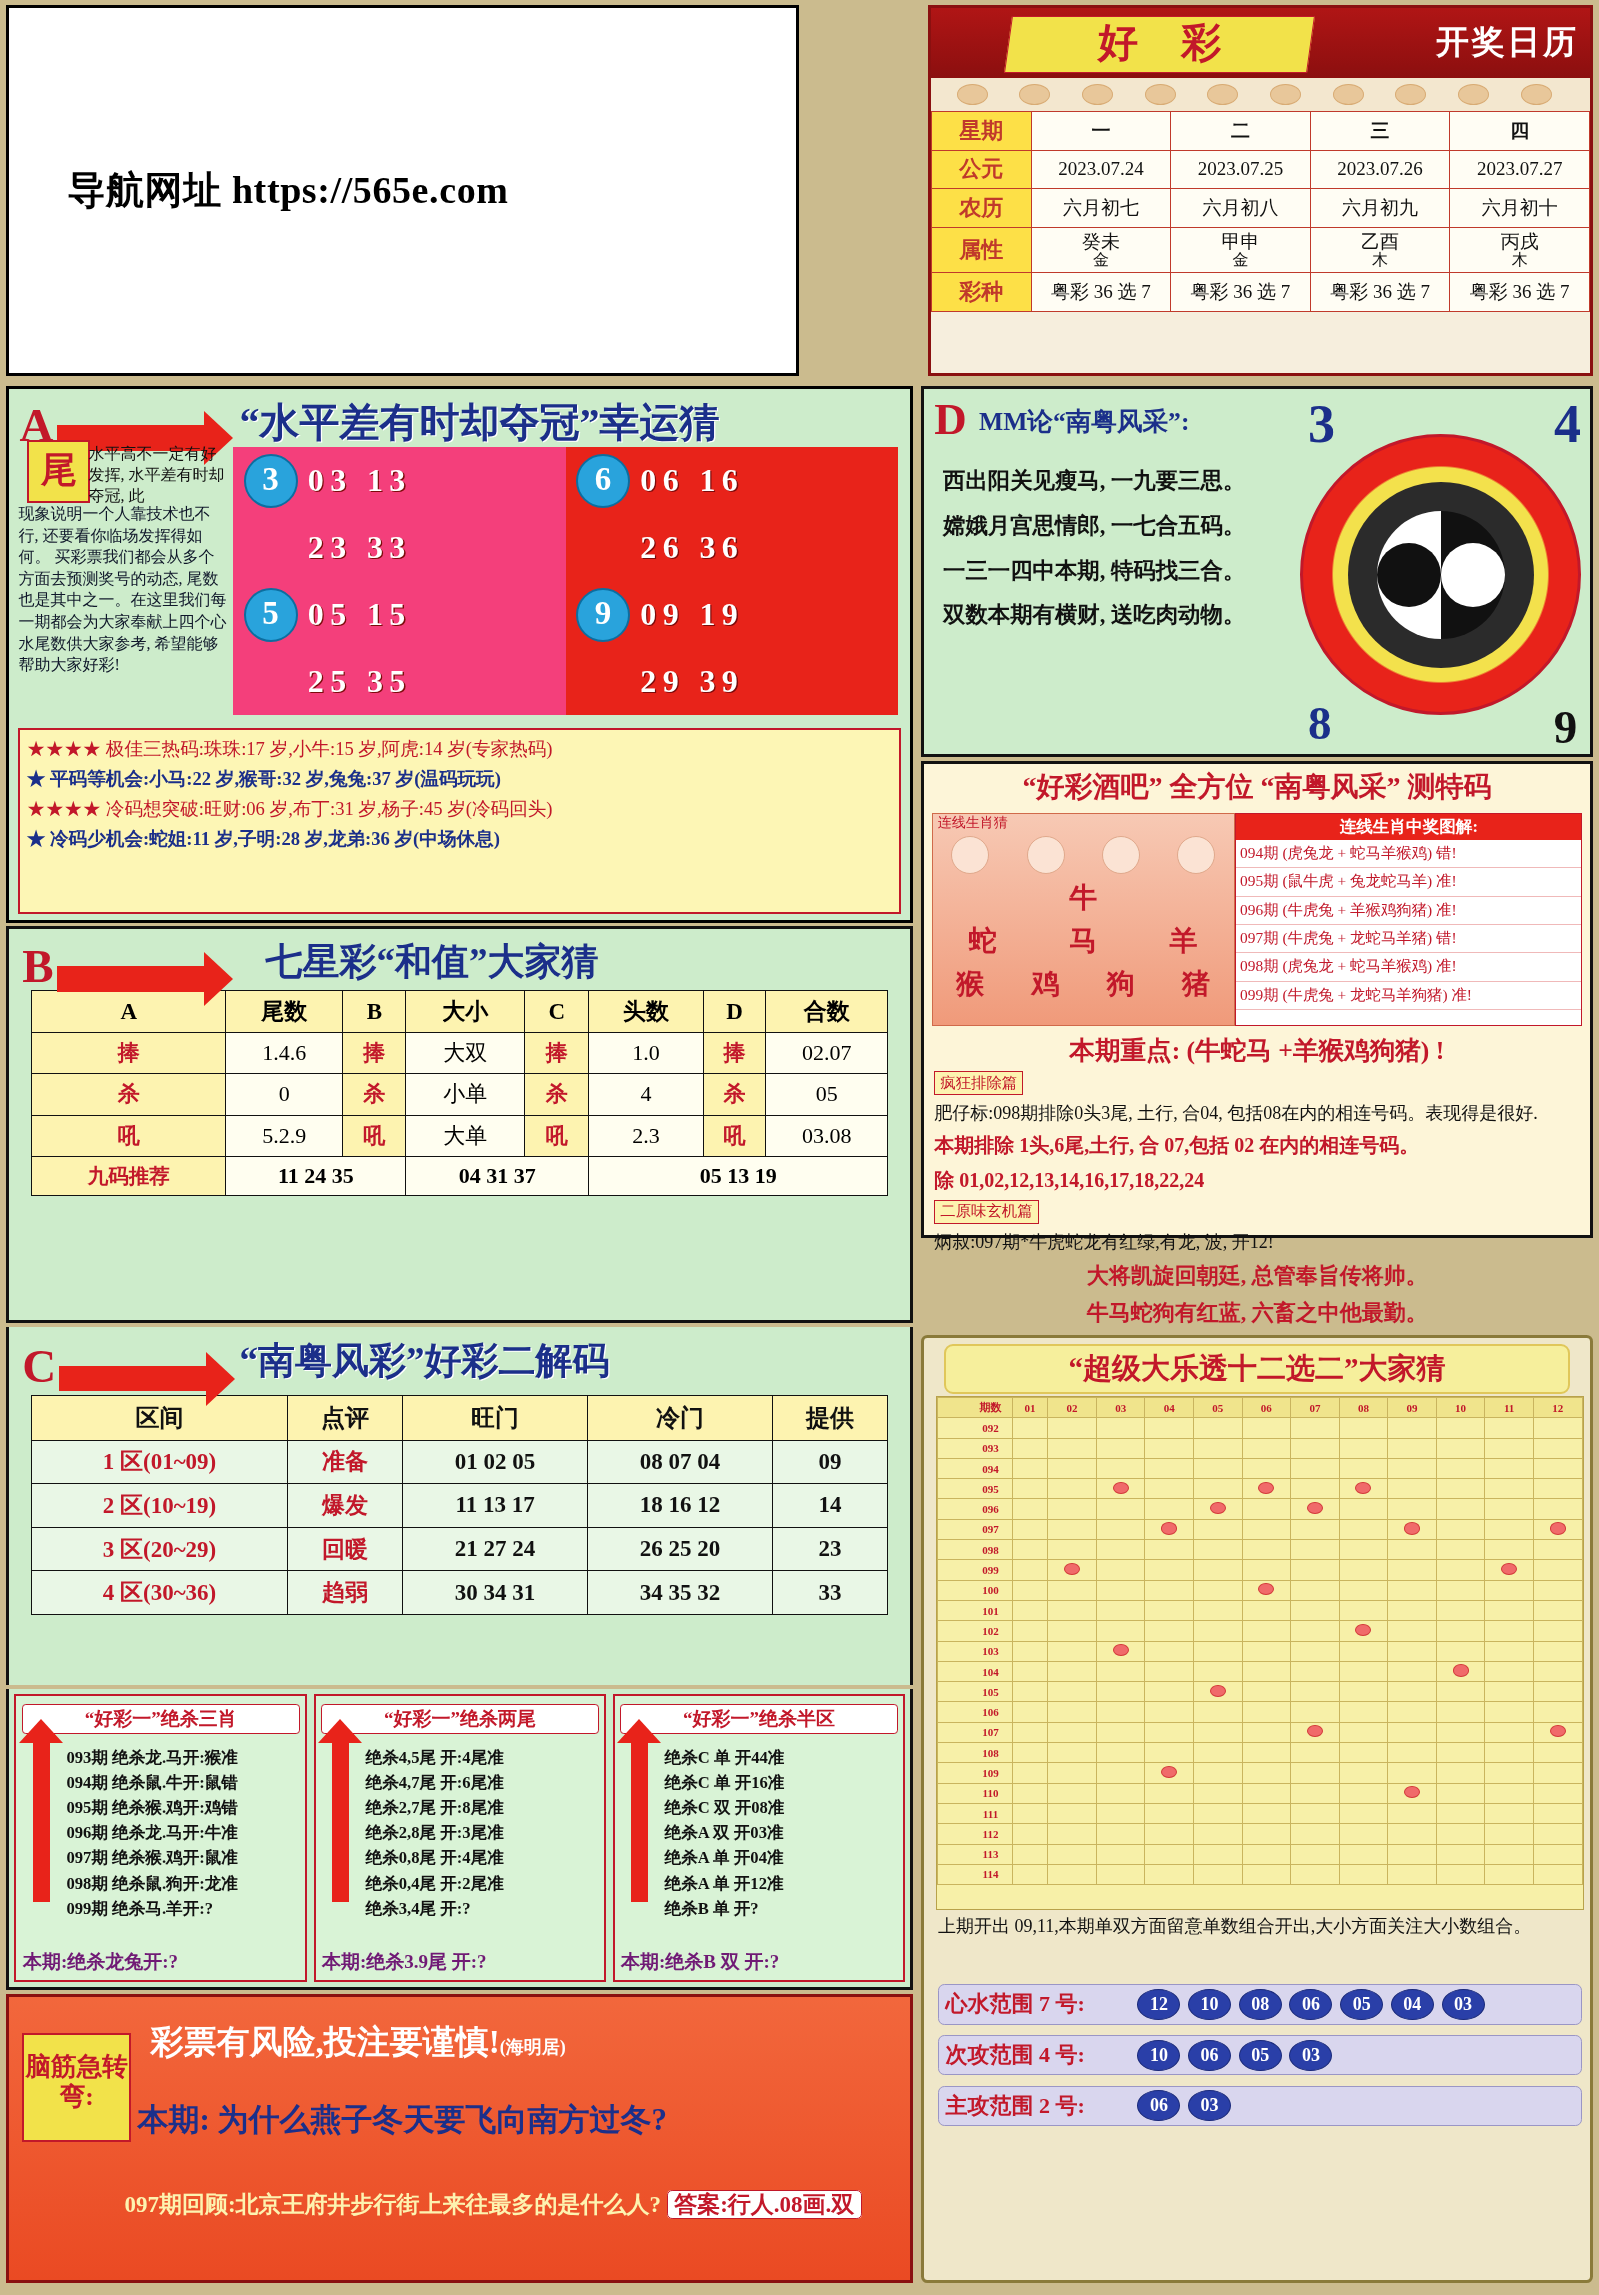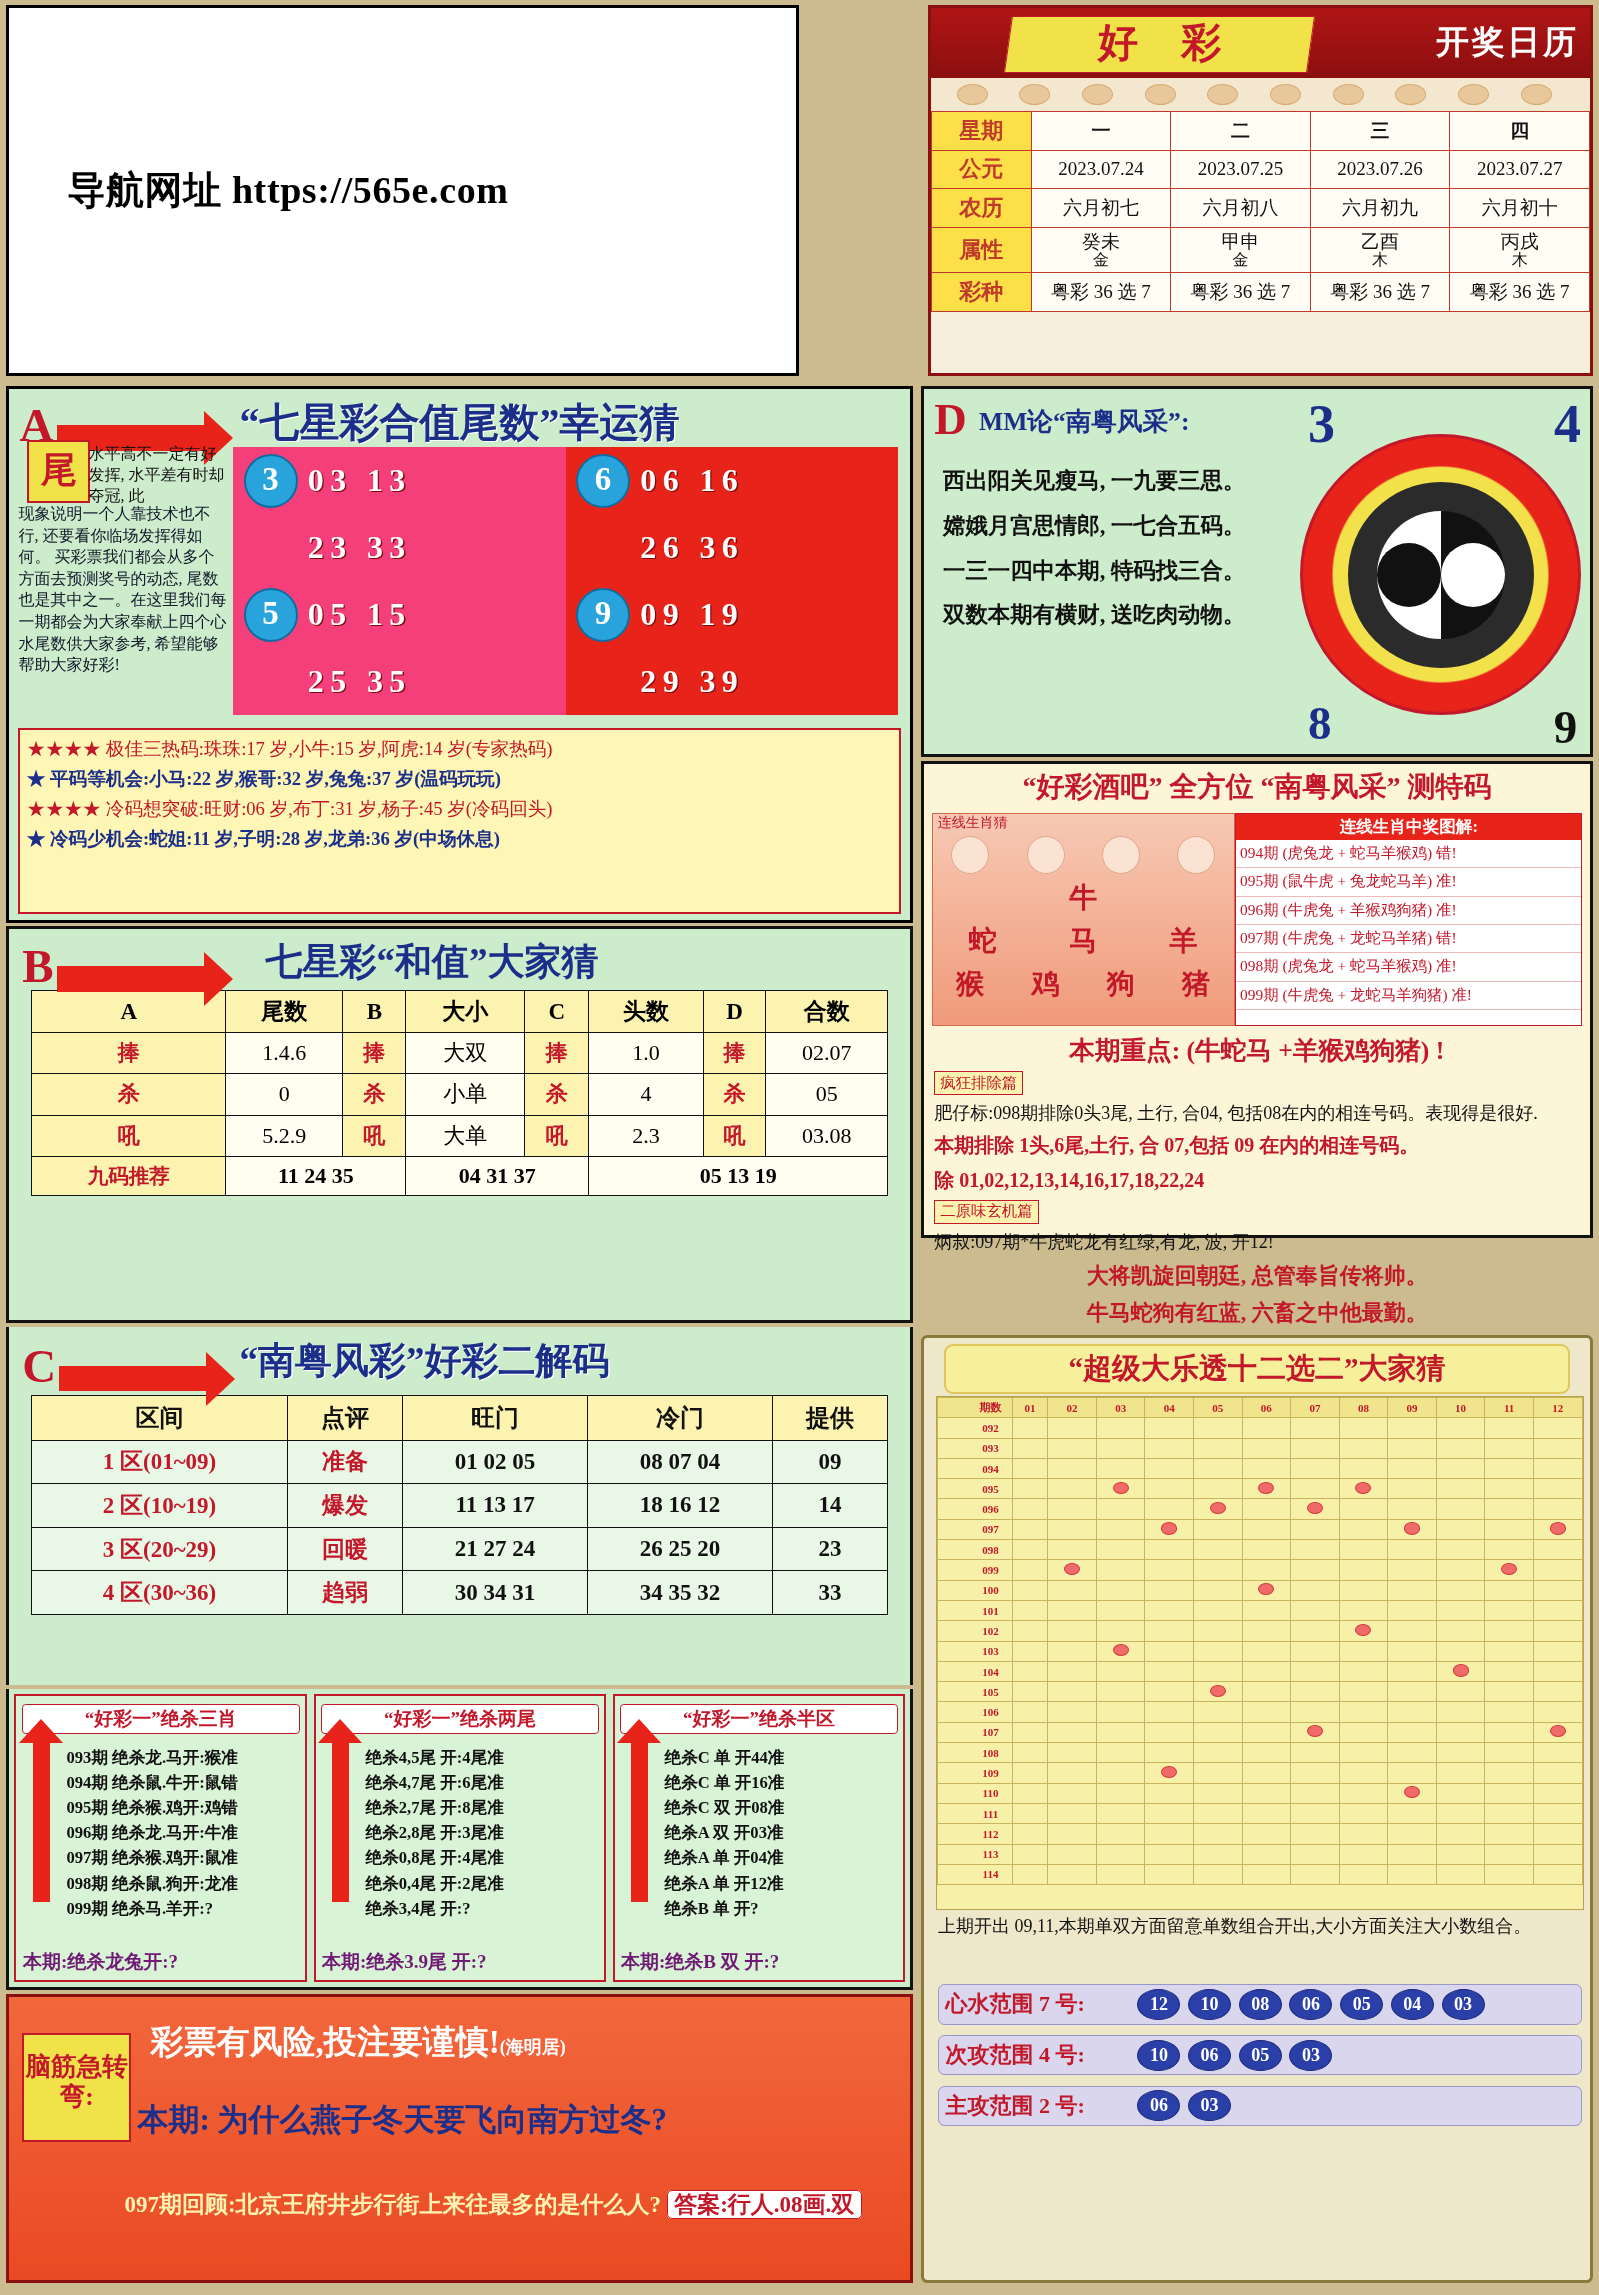--- a/index.html
+++ b/index.html
@@ -206,21 +206,21 @@
       </tr>
     </tbody>
       </table>
   </div>
 
   <div class="box" id="secA">
     <div style="position:absolute;left:10.2px;top:9px;">
       <span class="secletter">A</span>
       <span class="arrowbig"></span>
     </div>
-    <div id="aTitle">“七星彩合值尾数”幸运猜</div>
+    <div id="aTitle">“水平差有时却夺冠”幸运猜</div>
     <div id="aWei">尾</div>
     <div style="position:absolute;left:79px;top:55px;width:141px;font-size:16px;line-height:1.3;font-family:'Liberation Serif',serif;color:#111;">水平高不一定有好发挥, 水平差有时却夺冠, 此</div>
     <div id="aPara">现象说明一个人靠技术也不行, 还要看你临场发挥得如何。 买彩票我们都会从多个方面去预测奖号的动态, 尾数也是其中之一。在这里我们每一期都会为大家奉献上四个心水尾数供大家参考, 希望能够帮助大家好彩!</div>
 
     <div id="aGrid">
       <div class="arow">
         <div class="acell pink">
           <span class="ball">3</span>
           <span class="anums">03  13</span>
         </div>
@@ -480,21 +480,21 @@
       <div class="ln">095期 (鼠牛虎 + 兔龙蛇马羊) 准!</div>
       <div class="ln">096期 (牛虎兔 + 羊猴鸡狗猪) 准!</div>
       <div class="ln">097期 (牛虎兔 + 龙蛇马羊猪) 错!</div>
       <div class="ln">098期 (虎兔龙 + 蛇马羊猴鸡) 准!</div>
       <div class="ln">099期 (牛虎兔 + 龙蛇马羊狗猪) 准!</div>
     </div>
     <div id="eFocus">本期重点: (牛蛇马 +羊猴鸡狗猪) !</div>
     <div id="eBody">
       <span class="sub">疯狂排除篇</span>
       <p>肥仔标:098期排除0头3尾, 土行, 合04, 包括08在内的相连号码。表现得是很好.</p>
-      <p class="red">本期排除 1头,6尾,土行, 合 07,包括 09 在内的相连号码。</p>
+      <p class="red">本期排除 1头,6尾,土行, 合 07,包括 02 在内的相连号码。</p>
       <p class="red">除 01,02,12,13,14,16,17,18,22,24</p>
       <span class="sub">二原味玄机篇</span>
       <p>炳叔:097期*牛虎蛇龙有红绿,有龙, 波, 开12!</p>
       <p class="big">大将凯旋回朝廷, 总管奉旨传将帅。</p>
       <p class="big">牛马蛇狗有红蓝, 六畜之中他最勤。</p>
     </div>
   </div>
 
   <div class="box" id="secF">
     <div id="fTitle">“超级大乐透十二选二”大家猜</div>

